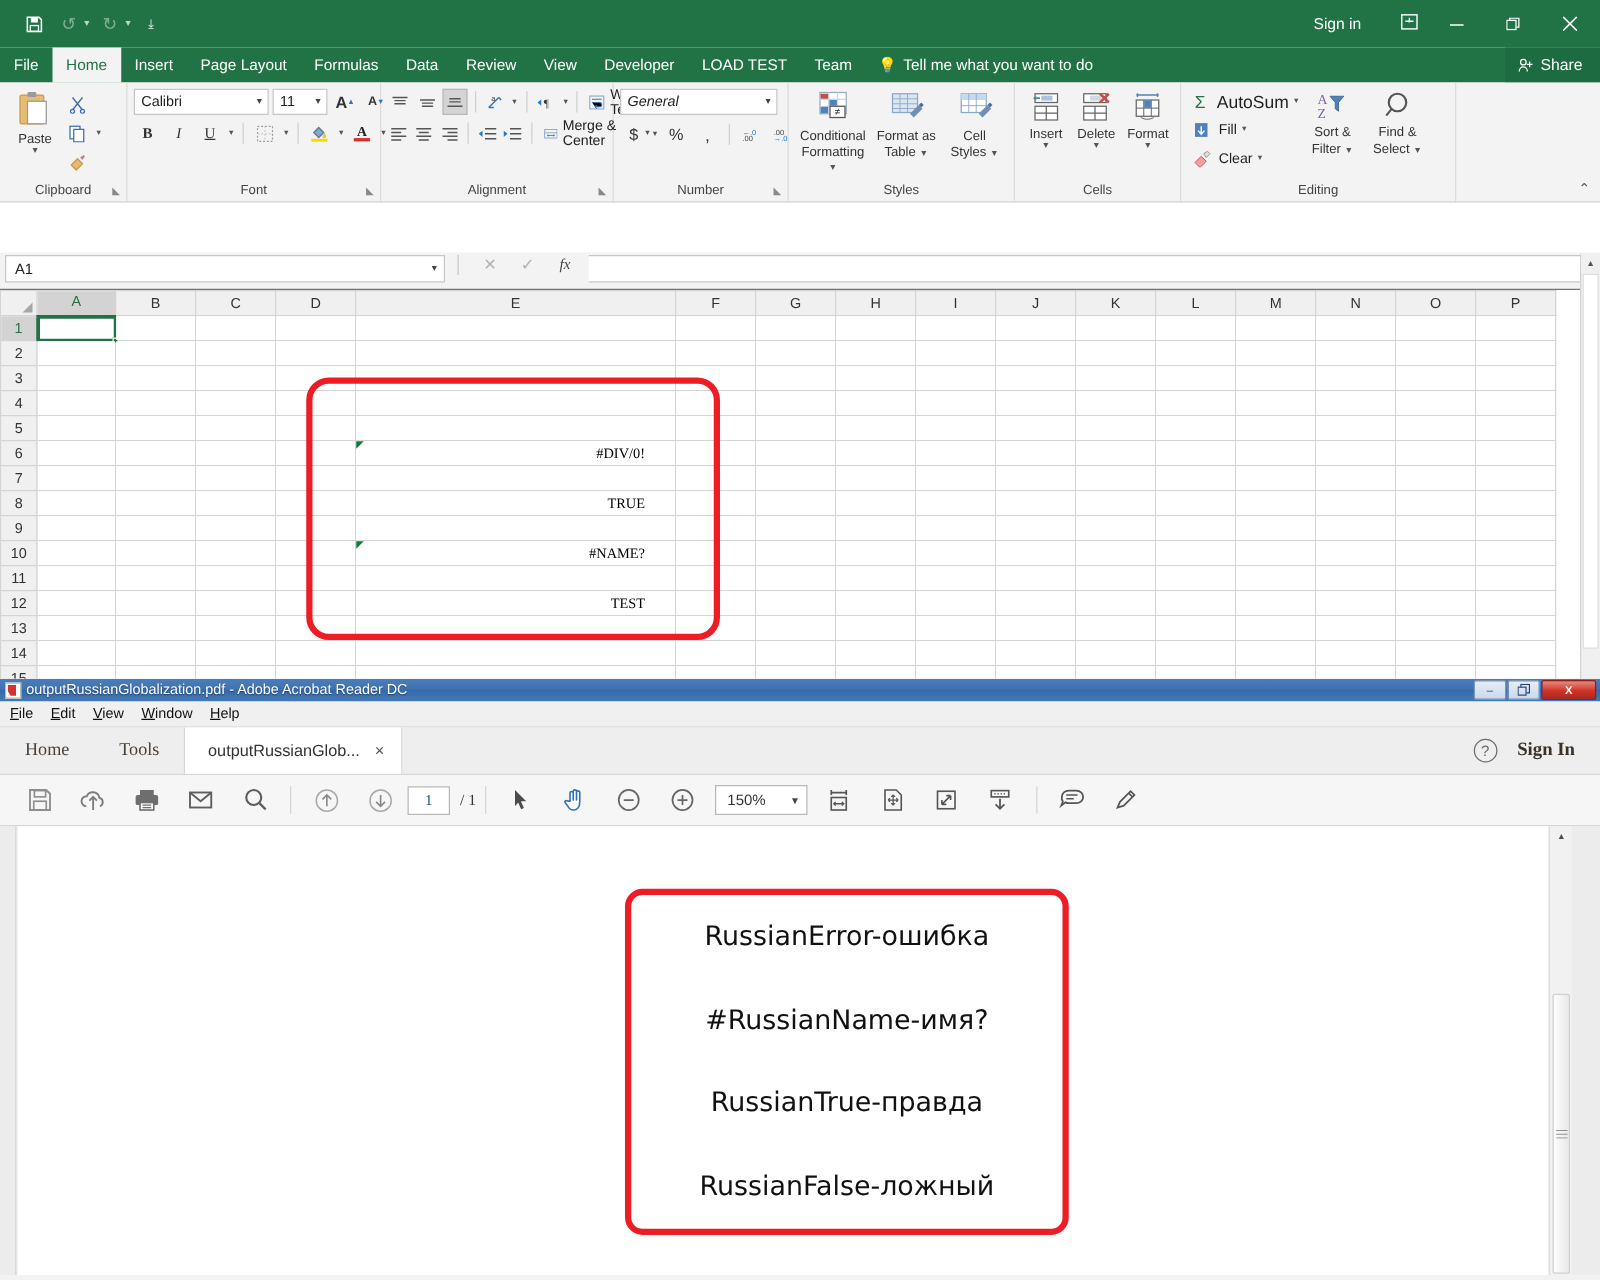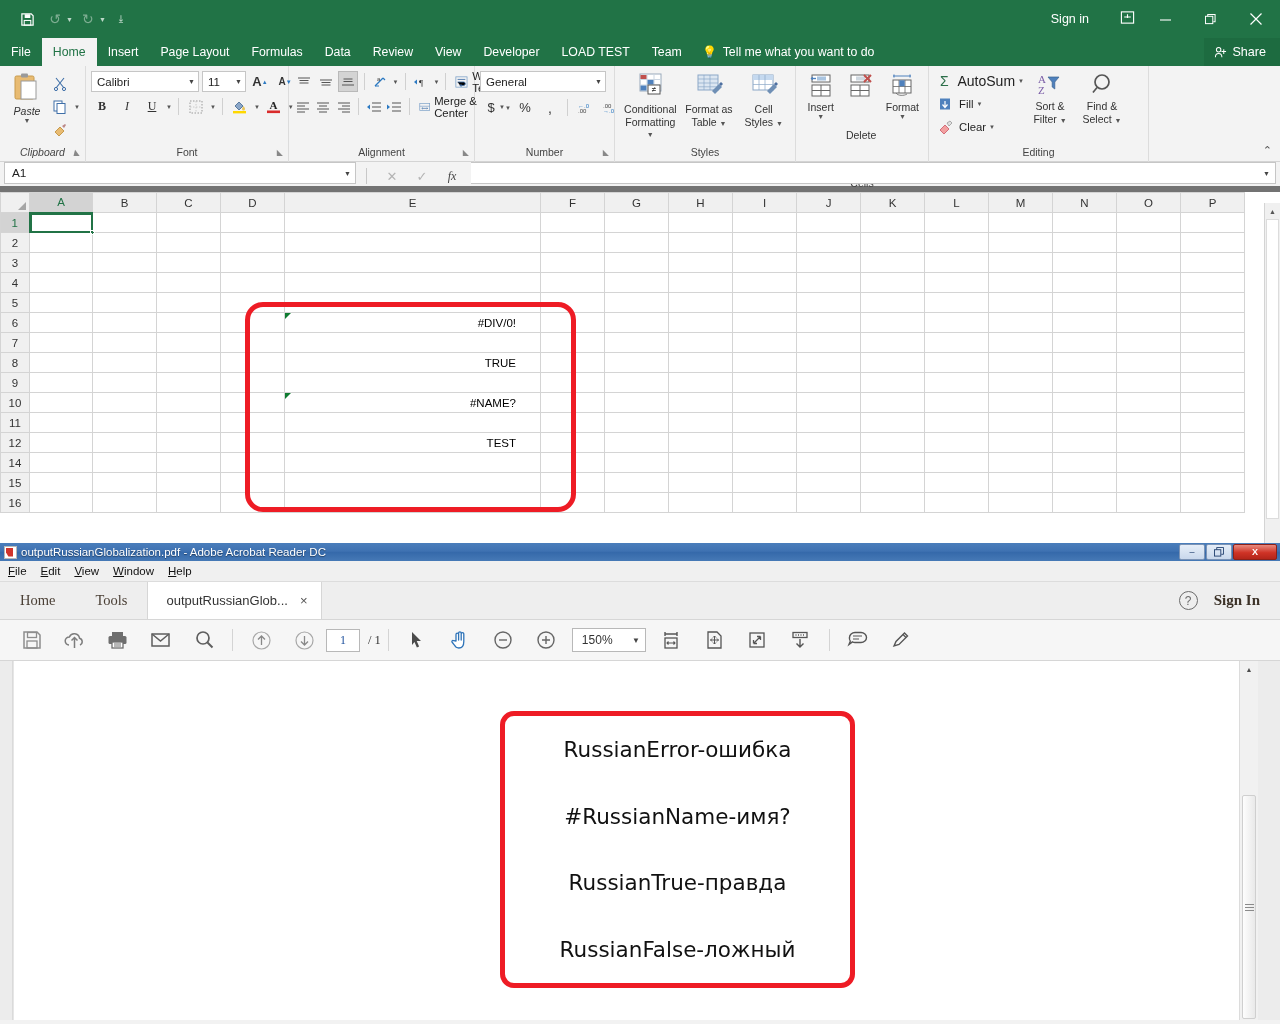--- a/index.html
+++ b/index.html
@@ -69,29 +69,29 @@
   .sbtn { width:22px; height:21px; display:flex; align-items:center; justify-content:center; font-size:12px; color:#333; }
   .sbtn.act { background:#d4d4d4; border:1px solid #b9b9b9; }
   .mini-caret { font-size:6px; color:#555; }
 
   .fontname, .fontsize, .numfmt {
     border:1px solid #c6c6c6; background:#fff; height:21px; font-size:11.5px;
     display:flex; align-items:center; padding:0 3px 0 5px; color:#222;
   }
   .fontname { width:108px; }
   .fontsize { width:44px; }
-  .numfmt  { width:126px; }
+  .numfmt  { width:126px;font-style:italic; }
   .cbcaret { margin-left:auto; font-size:7px; color:#444; }
 
   .vdiv { width:1px; height:17px; background:#d0d0d0; margin:0 3px; }
 
   .txtbtn { display:flex; align-items:center; gap:4px; font-size:11.3px; color:#222; height:21px; padding:0 3px; }
 
   
-  .fbar { height:30px; background:#f3f3f3; display:flex; align-items:flex-end; padding:2px 4px; border-bottom:6px solid #737373; }
+  .fbar { height:30px; background:#f3f3f3; display:flex; align-items:flex-start; padding:2px 4px; border-bottom:1px solid #737373;margin-top:40px; }
   .namebox {
     width:352px; height:22px; background:#fff; border:1px solid #c6c6c6;
     display:flex; align-items:center; padding:0 4px 0 7px; font-size:11.8px; color:#222;
   }
   .fbsep { width:1px; height:16px; background:#c8c8c8; margin:0 10px; }
   .fbicons { display:flex; align-items:center; gap:0; }
   .fbic { width:30px; text-align:center; font-size:13px; color:#b4b4b4; }
   .fbic.fx { color:#444; font-style:italic; font-size:12px; font-family:"Liberation Serif", serif; }
   .fbinput {
     flex:1; height:22px; background:#fff; border:1px solid #c6c6c6; border-left:none;
@@ -103,21 +103,21 @@
   .gridwrap { position:relative; height:330px; background:#fff; overflow:hidden; }
   table.grid { border-collapse:collapse; table-layout:fixed; }
   table.grid th, table.grid td { border:1px solid #d4d4d4; font-size:11.5px; }
   th.corner { width:29px; height:20px; background:#f0f0f0; position:relative; border-top:none; border-left:none; }
   th.corner::after { content:""; position:absolute; right:3px; bottom:2px; border-left:8px solid transparent; border-bottom:8px solid #a6a6a6; }
   th.colh { height:20px; background:#f0f0f0; color:#333; font-weight:normal; text-align:center; border-top:none; }
   th.colh.sel { background:#d3d3d3; color:#217346; border-bottom:2px solid #217346; }
   th.rowh { width:29px; height:20px; background:#f0f0f0; color:#333; font-weight:normal; text-align:center; border-left:none; }
   th.rowh.sel { background:#d3d3d3; color:#217346; border-right:2px solid #217346; }
   td.cell { height:20px; padding:0 4px; background:#fff; position:relative; }
-  td.cell.eright { text-align:right; padding-right:24px; color:#000; }
+  td.cell.eright { text-align:right; padding-right:24px; color:#000;font-family:Liberation Serif, serif; }
   .selcell { outline:2px solid #217346; outline-offset:-2px; }
   .selhandle { position:absolute; right:-3px; bottom:-3px; width:5px; height:5px; background:#217346; border:1px solid #fff; }
   .gtri { position:absolute; left:0; top:0; width:0; height:0; border-left:6px solid #0f7b31; border-bottom:6px solid transparent; }
 
   .redbox-xl {
     position:absolute; left:245px; top:302px; width:331px; height:210px;
     border:5px solid #ee1c25; border-radius:18px; pointer-events:none;
   }
 
   .xl-vscroll { position:absolute; right:0; top:203px; width:16px; height:340px; background:#f0f0f0; border-left:1px solid #d4d4d4; }
@@ -265,21 +265,21 @@
             <circle cx="5" cy="4" r="2.4" fill="none" stroke="#fff" stroke-width="1.1"></circle>
             <path d="M1.5 12c0-2.4 1.6-4 3.5-4s3.5 1.6 3.5 4" fill="none" stroke="#fff" stroke-width="1.1"></path>
             <path d="M10.5 3.5v5M8 6h5" stroke="#fff" stroke-width="1.1"></path>
           </svg>
         <span>Share</span>
       </div>
     </div>
 
     <div class="ribbon">
 
-      <div class="rgroup" style="width:86px;font-style:italic;">
+      <div class="rgroup" style="width:102px;">
         <div class="rgbody">
           <div class="bigbtn">
             <svg width="30" height="32" viewBox="0 0 30 32" class="ico">
                 <rect x="3" y="4" width="19" height="23" rx="1.5" fill="#e8bb72" stroke="#c79a4c"></rect>
                 <rect x="9" y="1.5" width="7" height="4" rx="1" fill="#9a9a9a"></rect>
                 <rect x="9" y="9" width="15" height="18" fill="#fff" stroke="#9a9a9a"></rect>
               </svg>
             <span class="lbl">Paste</span>
             <span class="caret">▼</span>
           </div>
@@ -548,21 +548,21 @@
                 <rect x="5" y="3" width="18" height="7" fill="#fff" stroke="#666"></rect>
                 <rect x="5" y="13" width="18" height="11" fill="#fff" stroke="#666"></rect>
                 <path d="M5 18.5h18M14 13v11" stroke="#666"></path>
                 <rect x="10" y="4.5" width="9" height="4" fill="#a9c4e0"></rect>
                 <path d="M9 6.5H4" stroke="#4f81bd" stroke-width="1.4"></path>
                 <path d="M6 4.5L3.5 6.5 6 8.5z" fill="#4f81bd"></path>
               </svg>
             <span class="lbl">Insert</span>
             <span class="caret">▼</span>
           </div>
-          <div class="bigbtn" style="width:44px;gap:28px;">
+          <div class="bigbtn" style="width:44px;">
             <svg width="28" height="28" viewBox="0 0 28 28" class="ico">
                 <rect x="4" y="3" width="18" height="7" fill="#fff" stroke="#666"></rect>
                 <rect x="4" y="13" width="18" height="11" fill="#fff" stroke="#666"></rect>
                 <path d="M4 18.5h18M13 13v11" stroke="#666"></path>
                 <rect x="9" y="4.5" width="9" height="4" fill="#cfd8e0"></rect>
                 <path d="M17 3l7 7M24 3l-7 7" stroke="#c0504d" stroke-width="2"></path>
               </svg>
             <span class="lbl">Delete</span>
             <span class="caret">▼</span>
           </div>
@@ -899,20 +899,39 @@
               <td class="cell"></td>
               <td class="cell"></td>
               <td class="cell"></td>
               <td class="cell"></td>
               <td class="cell"></td>
               <td class="cell"></td>
               <td class="cell"></td>
               <td class="cell"></td>
             </tr>
         <tr>
+              <th class="rowh">13</th>
+          <td class="cell"></td>
+              <td class="cell"></td>
+              <td class="cell"></td>
+              <td class="cell"></td>
+              <td class="cell"></td>
+              <td class="cell"></td>
+              <td class="cell"></td>
+              <td class="cell"></td>
+              <td class="cell"></td>
+              <td class="cell"></td>
+              <td class="cell"></td>
+              <td class="cell"></td>
+              <td class="cell"></td>
+              <td class="cell"></td>
+              <td class="cell"></td>
+              <td class="cell"></td>
+            </tr>
+        <tr>
               <th class="rowh">14</th>
           <td class="cell"></td>
               <td class="cell"></td>
               <td class="cell"></td>
               <td class="cell"></td>
               <td class="cell"></td>
               <td class="cell"></td>
               <td class="cell"></td>
               <td class="cell"></td>
               <td class="cell"></td>

